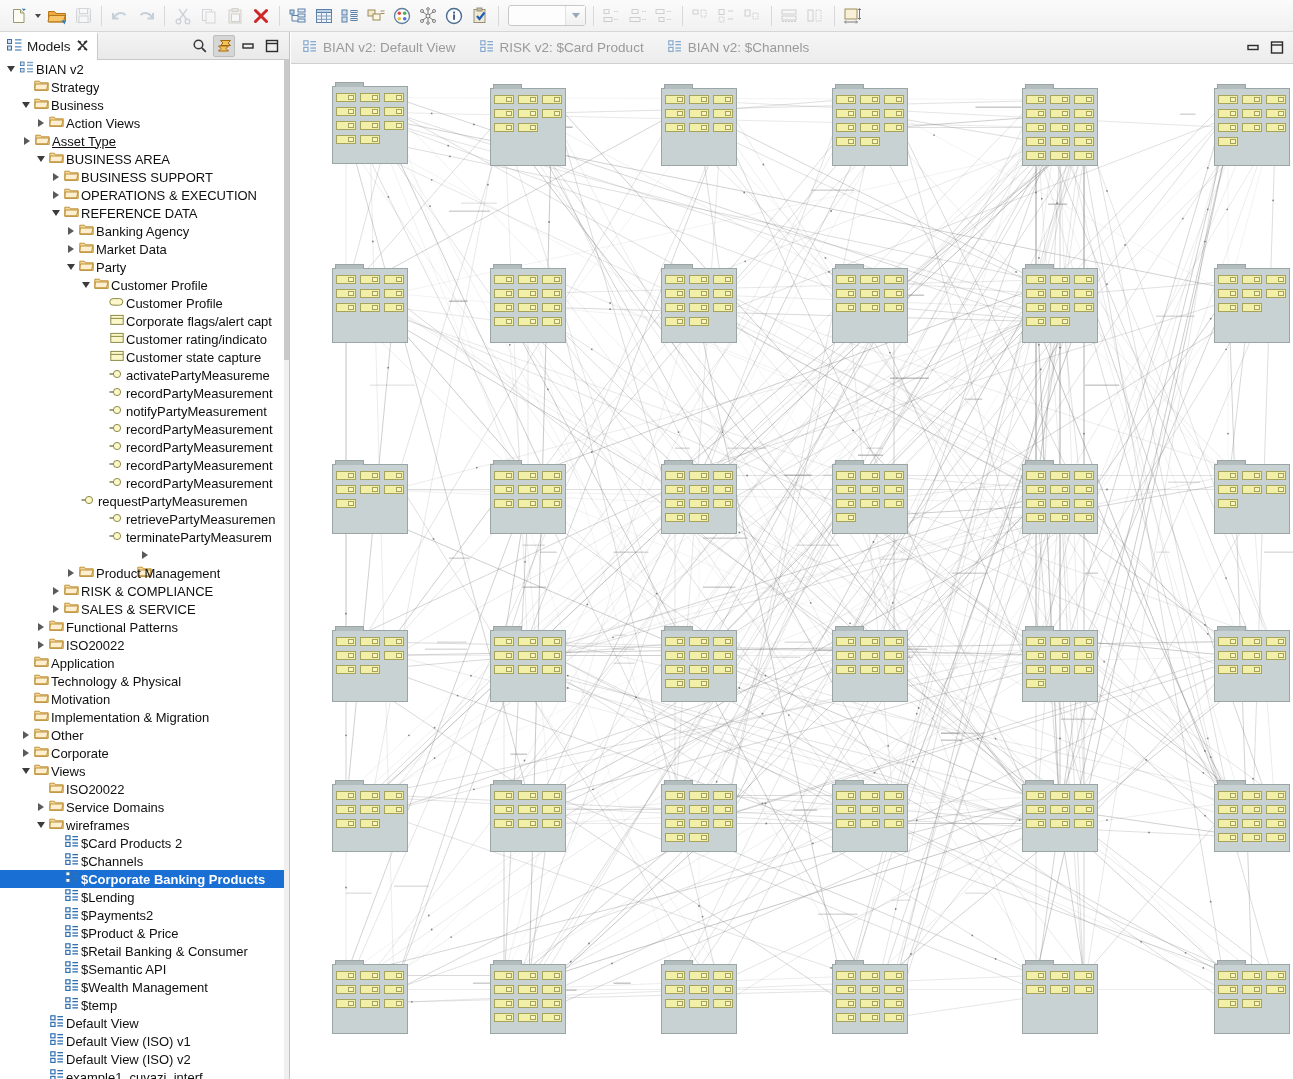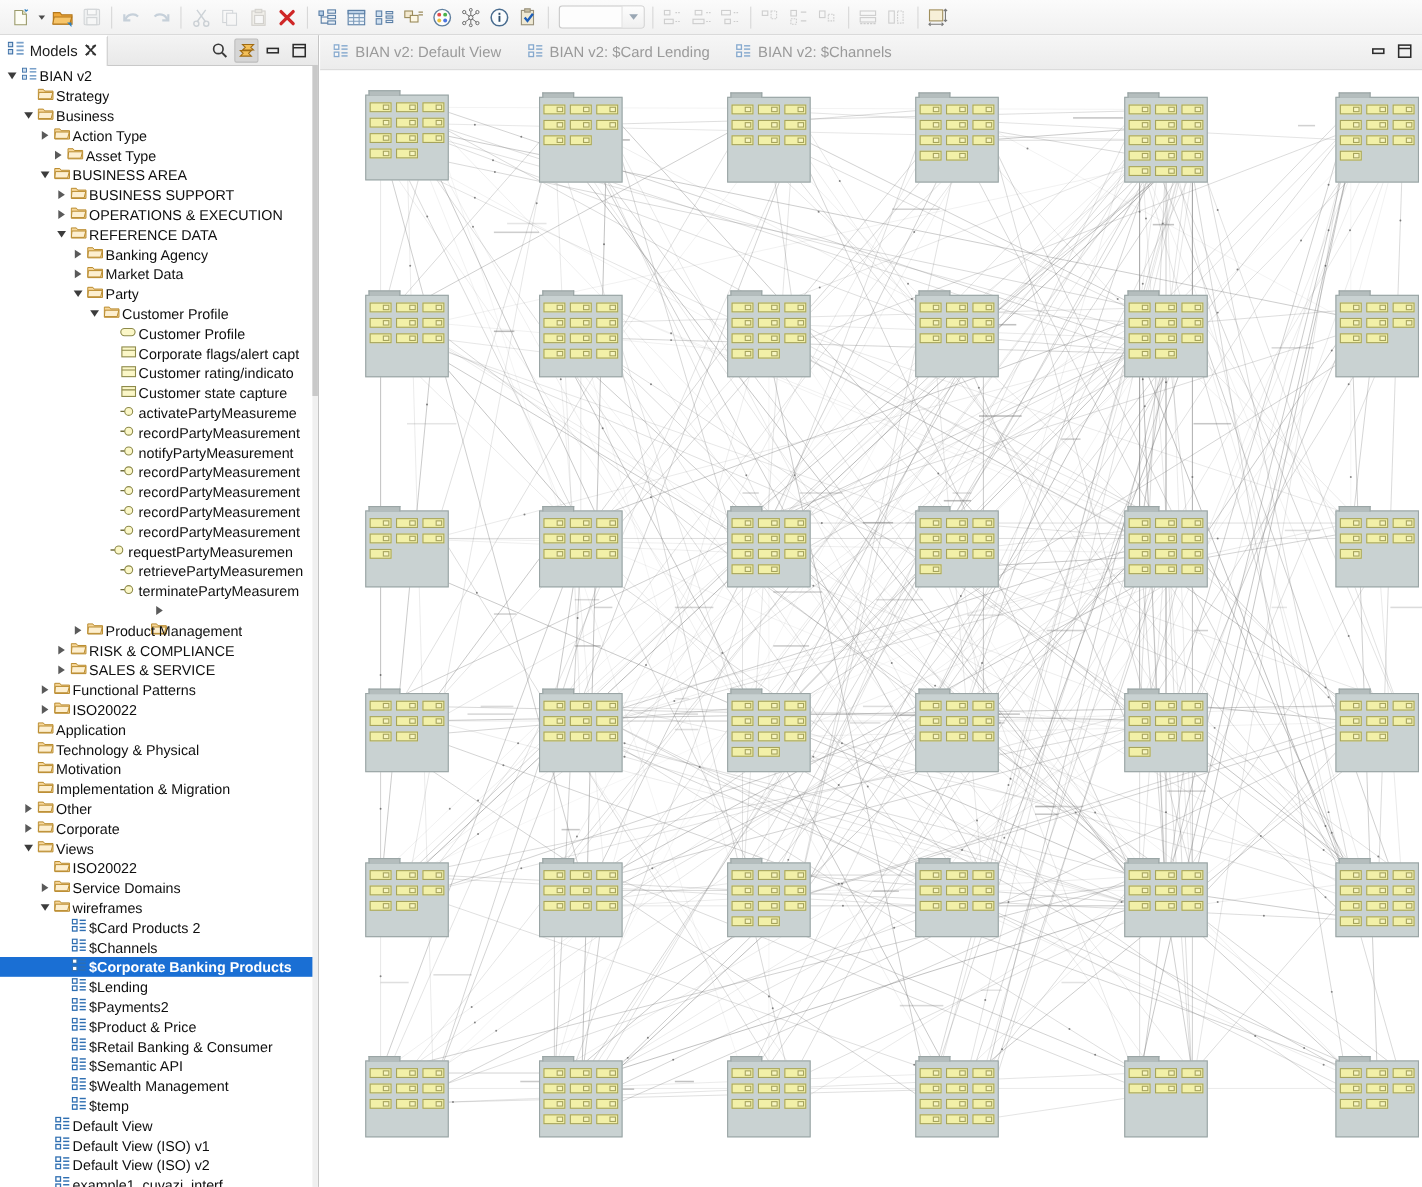--- a/index.html
+++ b/index.html
@@ -406,23 +406,23 @@
         <div class="trow" style="padding-left: 34px;">
           <span class="tw collapsed">
             <i></i>
           </span>
           <span class="ticon">
             <span><svg width="15" height="13" viewBox="0 0 15 13">
                 <path d="M0.8 2.2h4.6l1.2 1.6h7.6v7.6h-13.4z" fill="#f6d79a" stroke="#b98b2e" stroke-width="0.9"></path>
                 <path d="M1.4 5h12.6l-1.5 5.8h-11.6z" fill="#fdefd0" stroke="#b98b2e" stroke-width="0.9"></path>
               </svg></span>
           </span>
-          <span class="tlabel">Action Type</span>
-        </div>
-        <div class="trow" style="padding-left: 46px;">
+          <span class="tlabel">Action Views</span>
+        </div>
+        <div class="trow" style="padding-left: 20px; text-decoration: underline;">
           <span class="tw collapsed">
             <i></i>
           </span>
           <span class="ticon">
             <span><svg width="15" height="13" viewBox="0 0 15 13">
                 <path d="M0.8 2.2h4.6l1.2 1.6h7.6v7.6h-13.4z" fill="#f6d79a" stroke="#b98b2e" stroke-width="0.9"></path>
                 <path d="M1.4 5h12.6l-1.5 5.8h-11.6z" fill="#fdefd0" stroke="#b98b2e" stroke-width="0.9"></path>
               </svg></span>
           </span>
           <span class="tlabel">Asset Type</span>
@@ -625,21 +625,21 @@
         <div class="trow" style="padding-left: 94px;">
           <span class="tw none"></span>
           <span class="ticon">
             <span><svg width="15" height="12" viewBox="0 0 15 12">
                 <path d="M0.5 6h4" stroke="#6f6d3c" stroke-width="1.3"></path>
                 <circle cx="8" cy="6" r="3.6" fill="#fbf7c8" stroke="#8d8a4a" stroke-width="1"></circle>
               </svg></span>
           </span>
           <span class="tlabel">recordPartyMeasurement</span>
         </div>
-        <div class="trow" style="padding-left: 66px; justify-content: center;">
+        <div class="trow" style="padding-left: 66px;">
           <span class="tw none"></span>
           <span class="ticon">
             <span><svg width="15" height="12" viewBox="0 0 15 12">
                 <path d="M0.5 6h4" stroke="#6f6d3c" stroke-width="1.3"></path>
                 <circle cx="8" cy="6" r="3.6" fill="#fbf7c8" stroke="#8d8a4a" stroke-width="1"></circle>
               </svg></span>
           </span>
           <span class="tlabel">requestPartyMeasuremen</span>
         </div>
         <div class="trow" style="padding-left: 94px;">
@@ -1065,21 +1065,21 @@
           <span style="display: flex; align-items: center; opacity: 0.55;">
             <span><svg width="14" height="13" viewBox="0 0 14 13">
                 <rect x="0.8" y="0.8" width="4.2" height="4" fill="#ffffff" stroke="#2f6fb2" stroke-width="1.2"></rect>
                 <rect x="0.8" y="7.4" width="4.2" height="4" fill="#ffffff" stroke="#2f6fb2" stroke-width="1.2"></rect>
                 <rect x="7.4" y="1" width="5.6" height="1.3" fill="#2f6fb2"></rect>
                 <rect x="7.4" y="4" width="5.6" height="1.3" fill="#2f6fb2"></rect>
                 <rect x="7.4" y="7.4" width="5.6" height="1.3" fill="#2f6fb2"></rect>
                 <rect x="7.4" y="10.2" width="5.6" height="1.3" fill="#2f6fb2"></rect>
               </svg></span>
           </span>
-          <span>BIAN v2: $Card Lending</span>
+          <span>RISK v2: $Card Product</span>
         </div>
         <div class="etab">
           <span style="display: flex; align-items: center; opacity: 0.55;">
             <span><svg width="14" height="13" viewBox="0 0 14 13">
                 <rect x="0.8" y="0.8" width="4.2" height="4" fill="#ffffff" stroke="#2f6fb2" stroke-width="1.2"></rect>
                 <rect x="0.8" y="7.4" width="4.2" height="4" fill="#ffffff" stroke="#2f6fb2" stroke-width="1.2"></rect>
                 <rect x="7.4" y="1" width="5.6" height="1.3" fill="#2f6fb2"></rect>
                 <rect x="7.4" y="4" width="5.6" height="1.3" fill="#2f6fb2"></rect>
                 <rect x="7.4" y="7.4" width="5.6" height="1.3" fill="#2f6fb2"></rect>
                 <rect x="7.4" y="10.2" width="5.6" height="1.3" fill="#2f6fb2"></rect>

